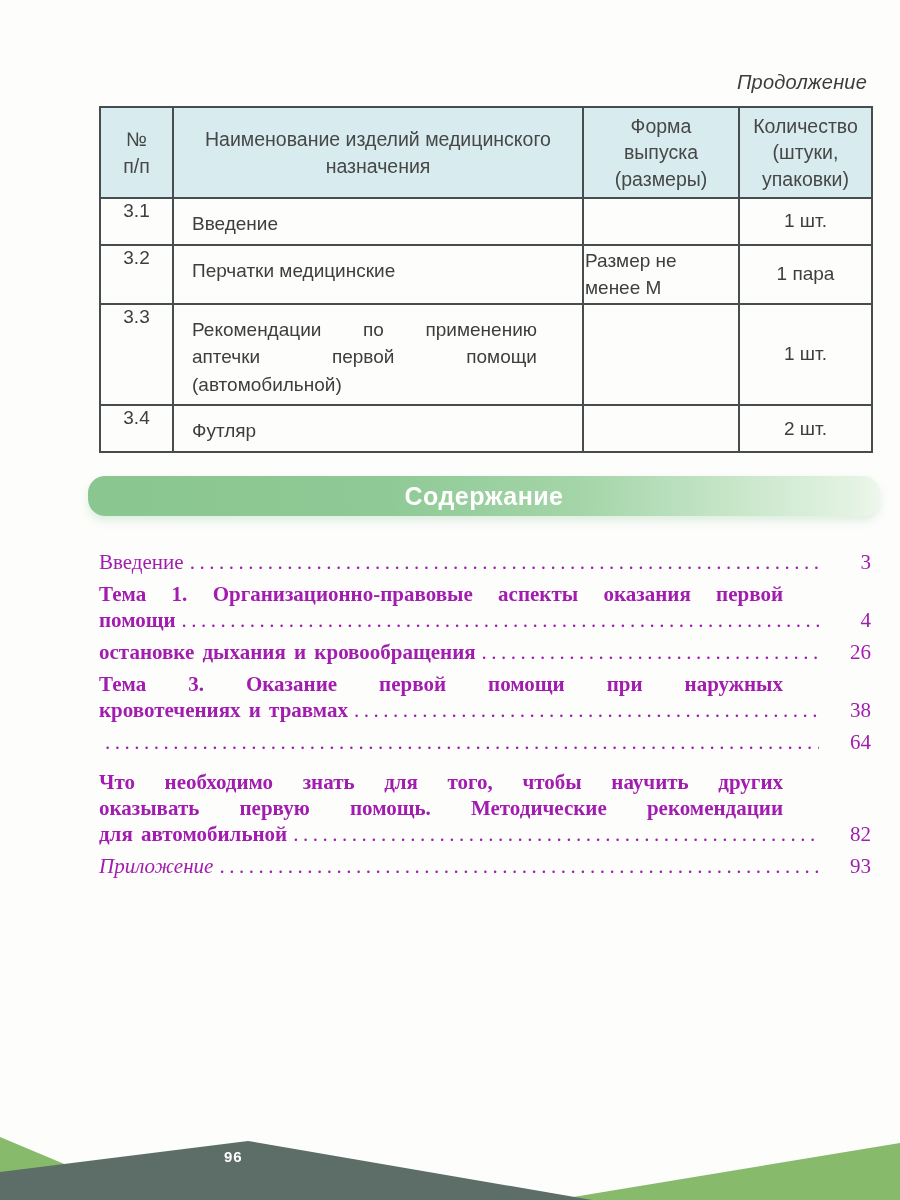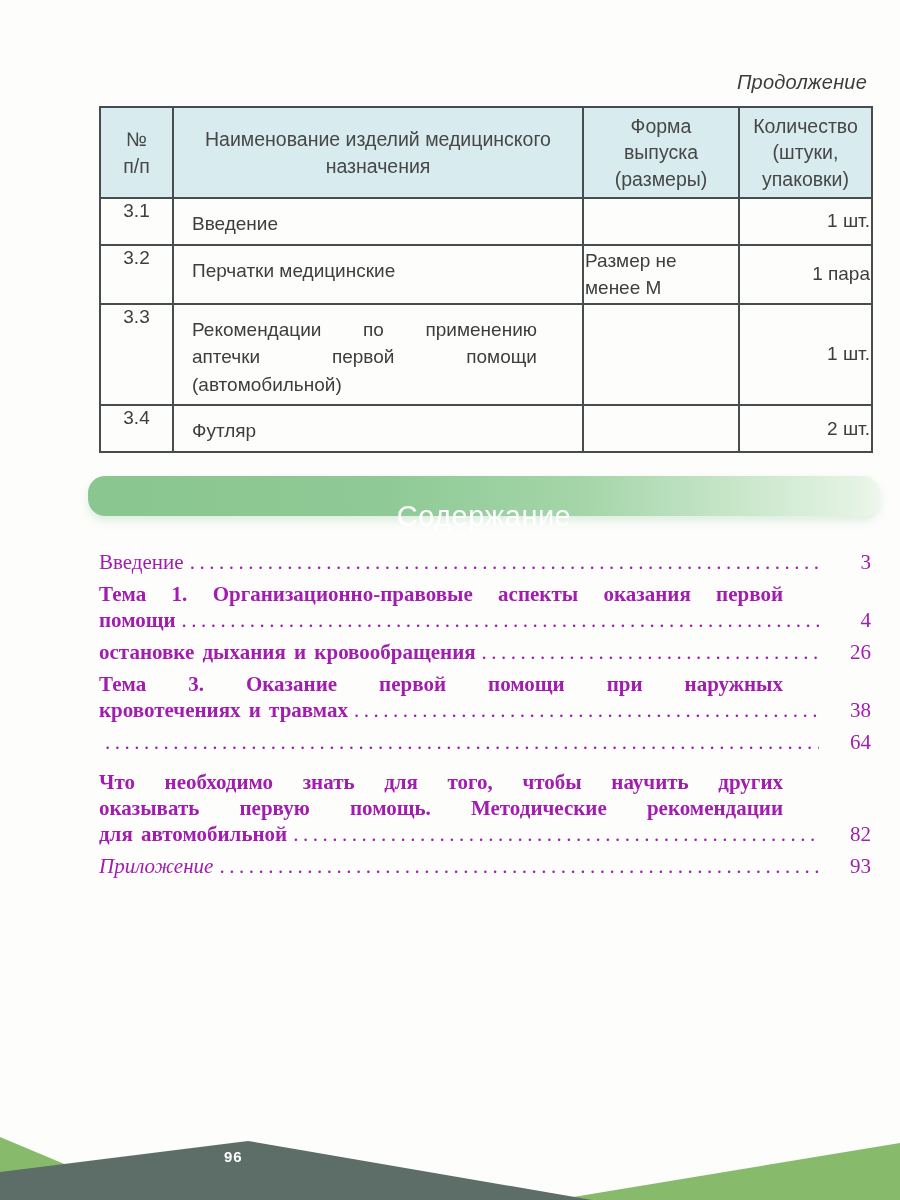--- a/index.html
+++ b/index.html
@@ -29,35 +29,35 @@
   table.items thead th {
     background: #d8ecf0;
     font-weight: normal; font-size: 19.5px; color: #474747;
     text-align: center; vertical-align: middle;
     white-space: pre-line; line-height: 1.35;
     height: 81px; padding: 4px 2px;
   }
   td.c-num  { text-align: center; vertical-align: top; }
   td.c-name { text-align: justify; vertical-align: top; padding: 11px 45px 6px 18px; line-height: 1.45; }
   td.c-form { text-align: left; vertical-align: middle; white-space: pre-line; line-height: 1.45; }
-  td.c-qty  { text-align: right; vertical-align: middle; }
+  td.c-qty  { text-align: center; vertical-align: middle; }
   tr.rh1 { height: 45px; } tr.rh2 { height: 58px; }
   tr.rh3 { height: 62px; } tr.rh4 { height: 44px; }
 
   
   .banner {
     position: absolute; left: 88px; top: 476px; width: 792px; height: 40px;
     border-radius: 17px;
     background: linear-gradient(to right,
       #8ac690 0%, #8fca96 38%, #a4d5a8 62%, #c8e6ca 82%, #e4f3e3 97%, #eef7ec 100%);
     box-shadow: 0 5px 9px rgba(143, 202, 150, 0.28);
   }
   .banner-title {
     text-align: center; line-height: 40px;
-    color: #ffffff; font-weight: normal; font-size: 29px; letter-spacing: 0.5px; margin-top: 20px;
+    color: #ffffff; font-weight: bold; font-size: 25px; letter-spacing: 0.5px;
   }
 
   
   .toc {
     position: absolute; left: 99px; top: 549px; width: 772px;
     font-family: "Liberation Serif", "DejaVu Serif", serif;
     font-size: 21px; line-height: 26px; color: #a21caf;
     word-spacing: 3px;
   }
   .toc-entry { margin-bottom: 6px; }

